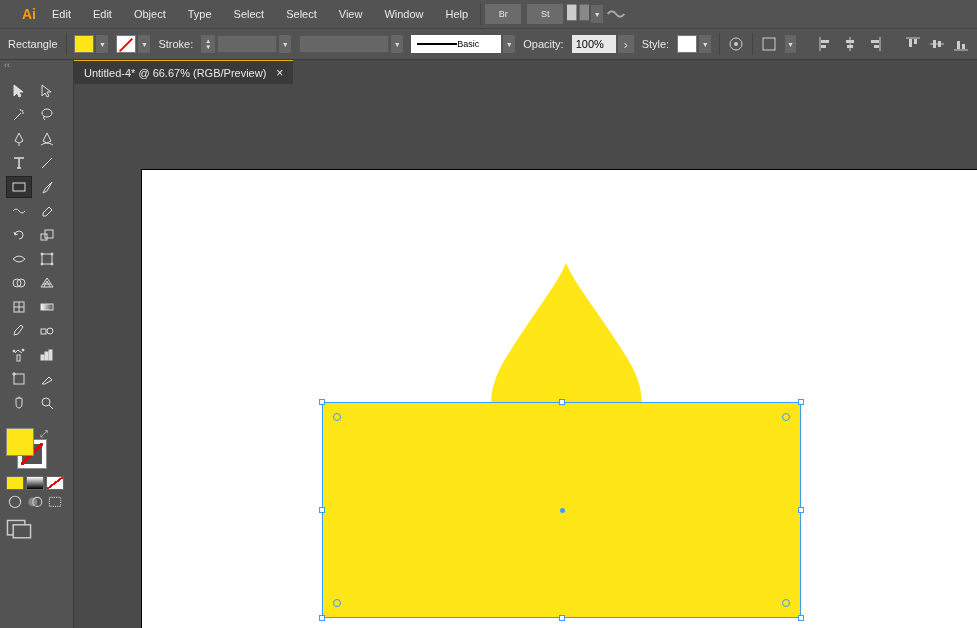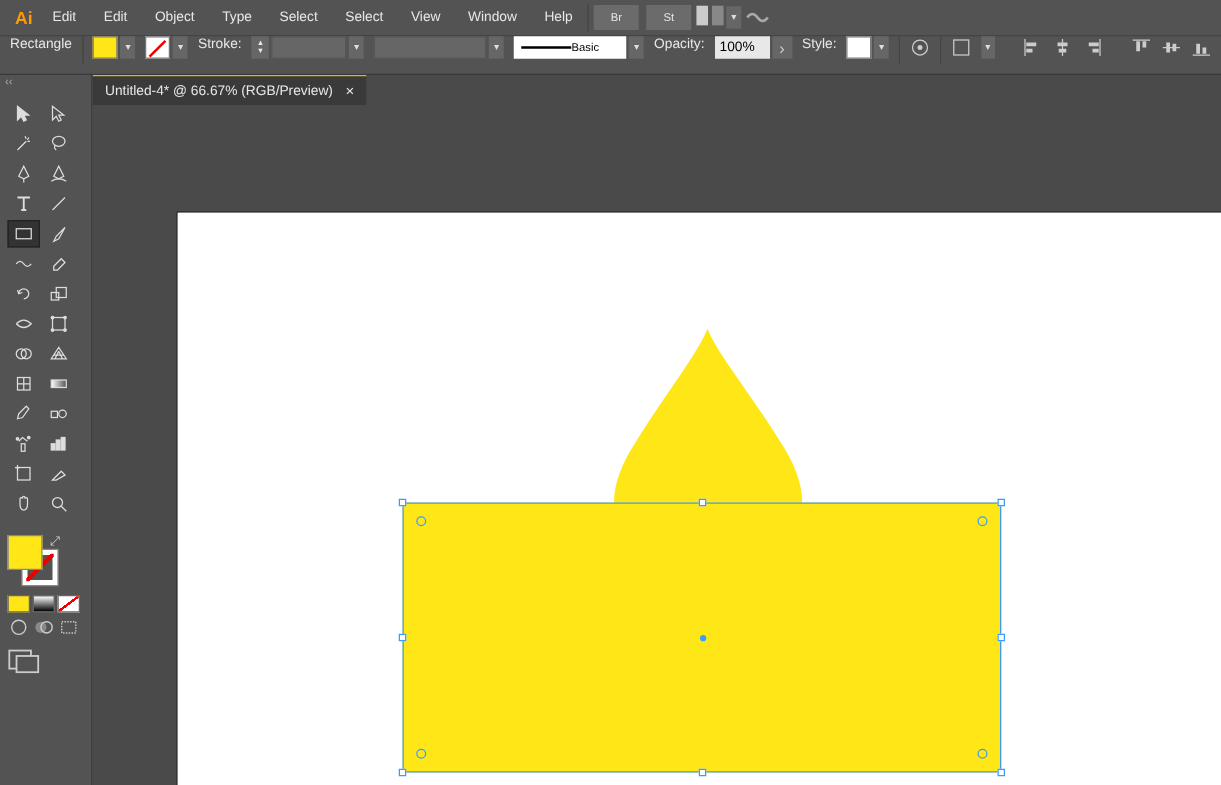--- a/index.html
+++ b/index.html
@@ -1,23 +1,23 @@
 <!DOCTYPE html>
 <html><head>
 <meta charset="utf-8">
 <style>
 *{margin:0;padding:0;box-sizing:border-box;font-family:Arial,sans-serif;font-size:11px;color:#e8e8e8;-webkit-user-select:none;user-select:none}
 html,body{width:977px;height:628px;background:#4a4a4a;overflow:hidden}
-.menubar{height:28px;background:#535353;display:flex;align-items:center;padding:0 8px;gap:2px}
+.menubar{height:28px;background:#535353;display:flex;align-items:center;padding:0 18px;gap:2px}
 .logo{width:22px;height:22px;display:flex;align-items:center;justify-content:center;font-weight:bold;font-size:14px;color:#ff9a00}
 .menuitem{padding:4px 10px;cursor:pointer}
 .menu-spacer{flex:1}
 .menu-icon{width:36px;height:20px;background:#6b6b6b;display:flex;align-items:center;justify-content:center;font-size:9px;margin:0 2px;cursor:pointer}
 .menu-icon2{width:22px;height:20px;display:flex;align-items:center;justify-content:center;cursor:pointer}
-.controlbar{height:32px;background:#535353;border-top:1px solid #444;border-bottom:1px solid #3a3a3a;display:flex;align-items:flex-start;padding:0 8px;gap:8px}
+.controlbar{height:32px;background:#535353;border-top:1px solid #444;border-bottom:1px solid #3a3a3a;display:flex;align-items:center;padding:0 8px;gap:8px}
 .cb-label{font-size:11px}
 .swatch-group{display:flex;align-items:center;gap:2px}
 .swatch{width:20px;height:18px;border:1px solid #777;position:relative}
 .swatch.yellow{background:#ffe617}
 .swatch.nostroke{background:#fff}
 .swatch.nostroke:after{content:"";position:absolute;left:0;right:0;top:50%;height:2px;background:#e00;transform:rotate(-45deg)}
 .swatch.white{background:#fff}
 .dd{width:12px;height:18px;background:#666;display:flex;align-items:center;justify-content:center;font-size:8px;cursor:pointer}
 .dd:after{content:"▼";font-size:7px;color:#ddd}
 .stroke-val{width:60px;height:18px;background:#666;border:1px solid #555}

